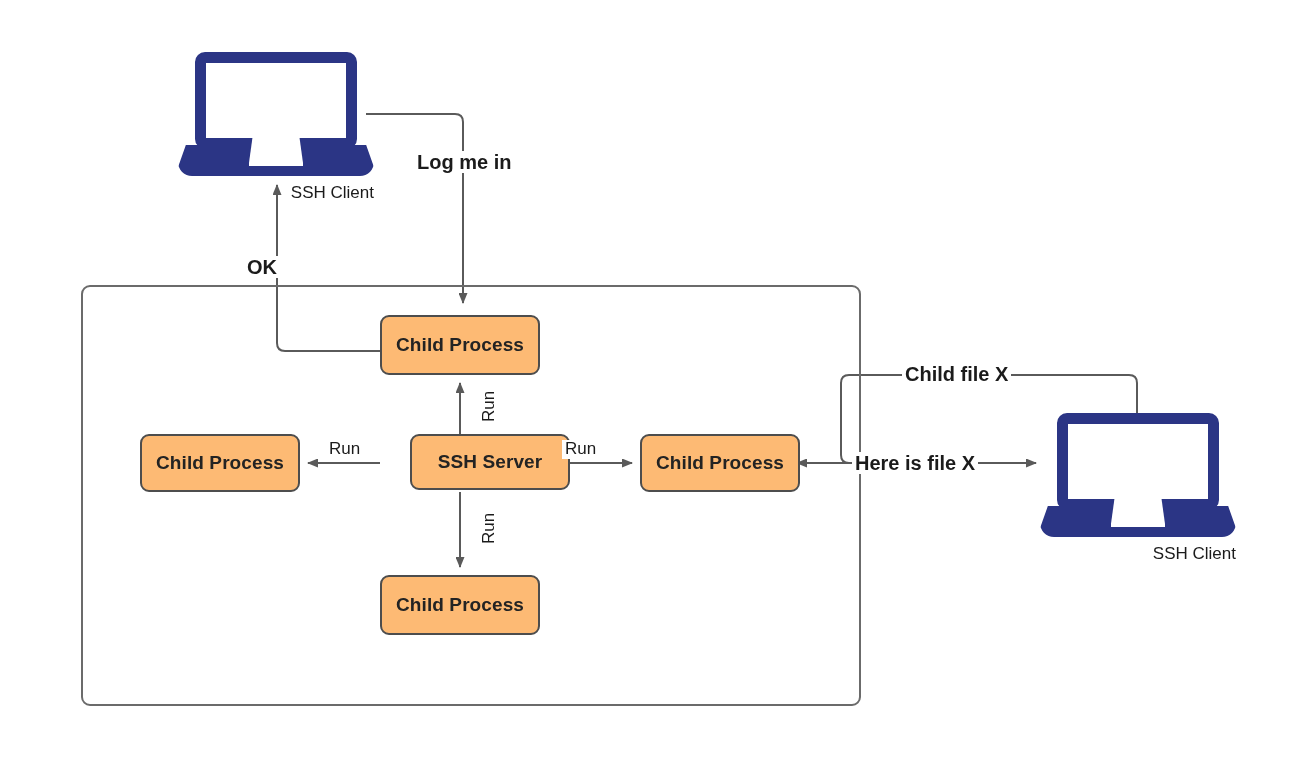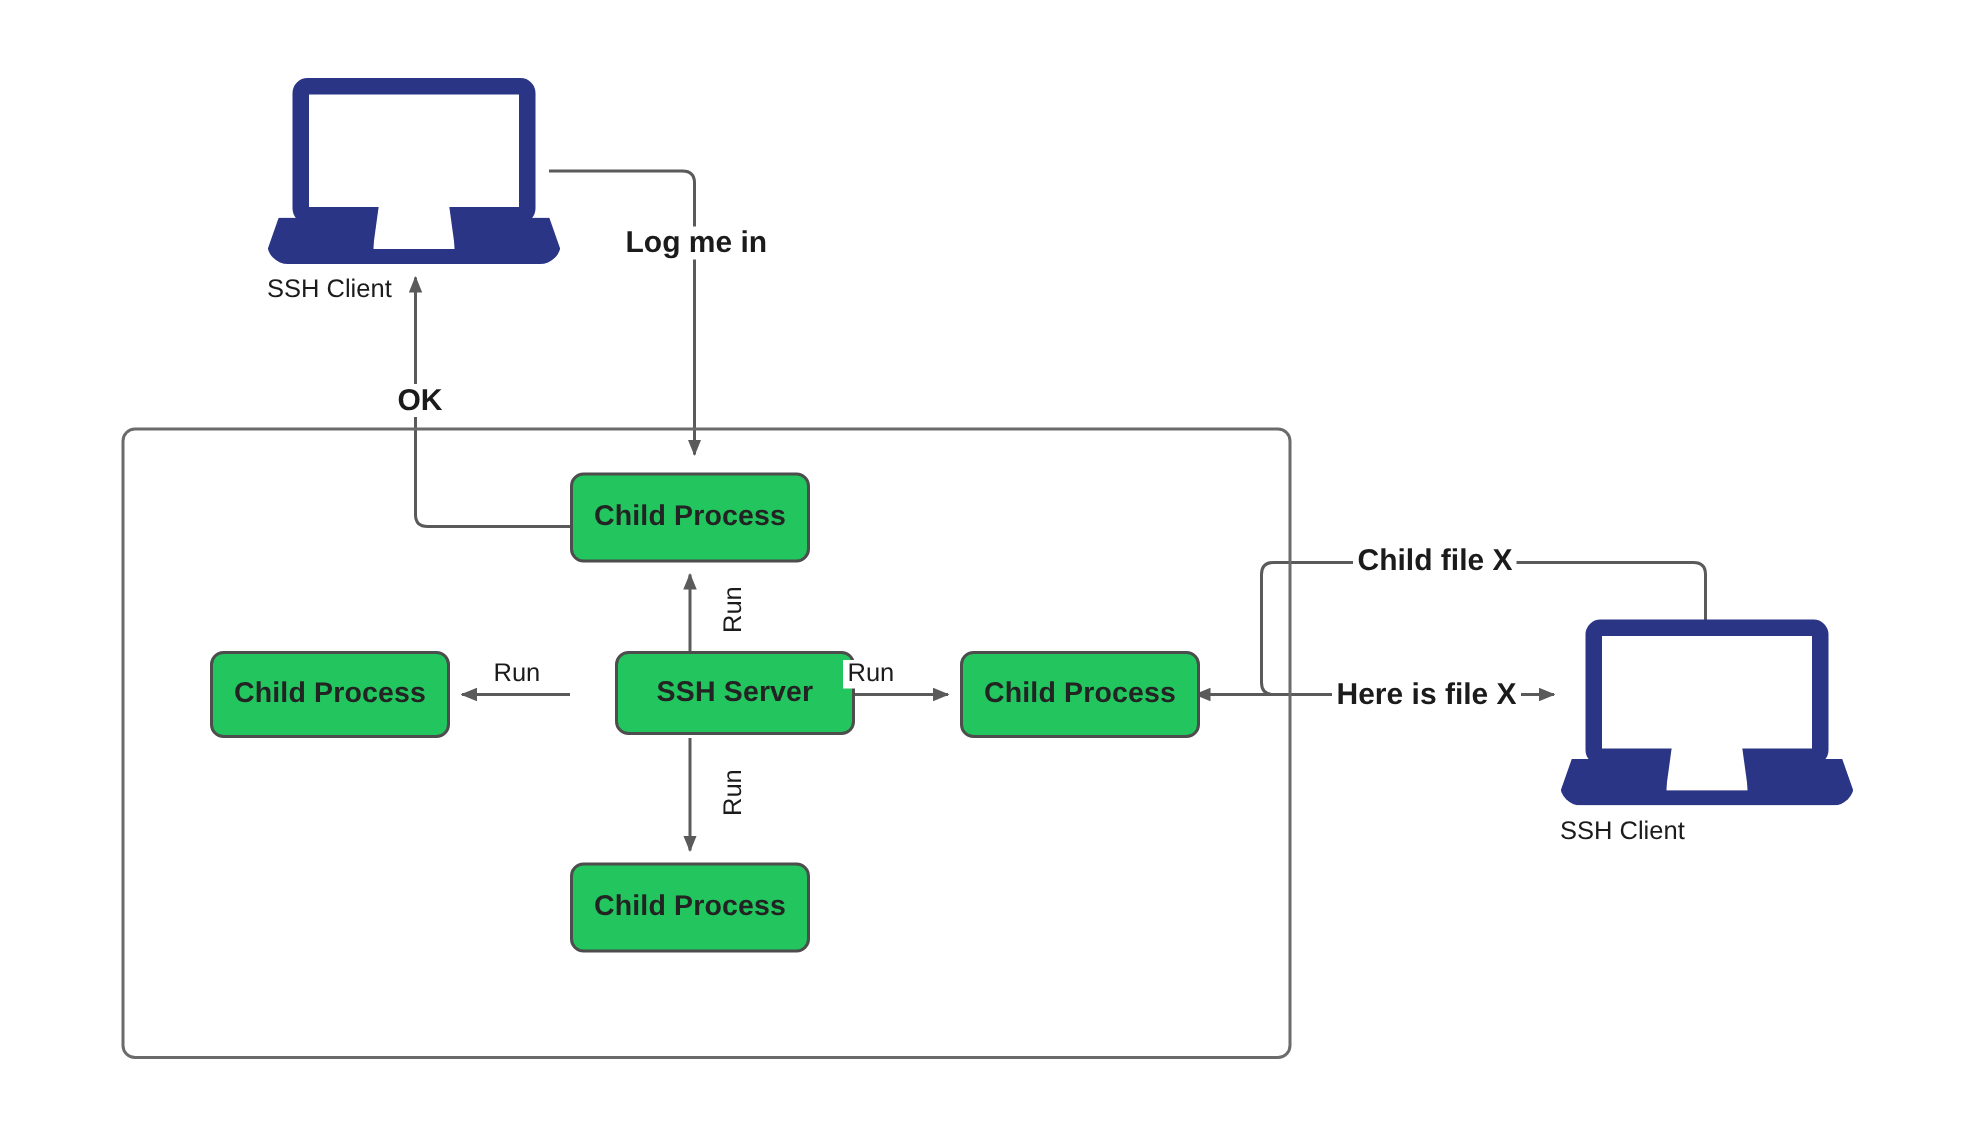--- a/index.html
+++ b/index.html
@@ -7,21 +7,21 @@
   body{
     font-family:"Liberation Sans", sans-serif;
     width:1312px;height:759px;overflow:hidden;position:relative;
   }
   #stage{position:relative;width:1312px;height:759px;}
   #wires{position:absolute;left:0;top:0;width:1312px;height:759px;}
 
   .node{
     position:absolute;
     box-sizing:border-box;
-    background:#22c55e;
+    background:#fdba74;
     border:2px solid #4d4d4d;
     border-radius:9px;
     display:flex;align-items:center;justify-content:center;
     font-weight:bold;
     font-size:19px;
     color:#232323;
     letter-spacing:.1px;
     white-space:nowrap;
   }
   #container-box{
@@ -41,21 +41,21 @@
     white-space:nowrap;
     line-height:1.1;
   }
   .edge-label.bold{font-weight:bold;font-size:20px;}
   .edge-label.rot{transform:rotate(-90deg);transform-origin:left top;}
   .device-label{
     position:absolute;
     font-size:17px;
     color:#1b1b1b;
     white-space:nowrap;
-    text-align:left;
+    text-align:right;
   }
 
   
   .laptop{position:absolute;}
   .laptop .screen{
     position:absolute;left:8.5%;top:0;width:83%;height:78%;
     border:11px solid #2b3585;
     border-radius:10px;
     background:#ffffff;
     box-sizing:border-box;
@@ -128,27 +128,27 @@
 
   <div class="laptop" style="left:1040px;top:413px;width:196px;height:124px;">
     <div class="screen"></div>
     <div class="base"></div>
     <div class="notch"></div>
   </div>
   <div class="device-label" style="left:1040px;top:544px;width:196px;">SSH Client</div>
 
   <div class="edge-label bold" style="left:414px;top:151px;">Log me in</div>
 
-  <div class="edge-label bold" style="left:262px;top:256px;">OK</div>
+  <div class="edge-label bold" style="left:244px;top:256px;">OK</div>
 
   <div class="edge-label rot" style="left:480px;top:425px;">Run</div>
 
   <div class="edge-label" style="left:326px;top:440px;">Run</div>
 
   <div class="edge-label" style="left:562px;top:440px;">Run</div>
 
   <div class="edge-label rot" style="left:480px;top:547px;">Run</div>
 
   <div class="edge-label bold" style="left:902px;top:363px;">Child file X</div>
 
-  <div class="edge-label bold" style="left:888px;top:452px;">Here is file X</div>
+  <div class="edge-label bold" style="left:852px;top:452px;">Here is file X</div>
 
 </div>
 
 </body></html>

